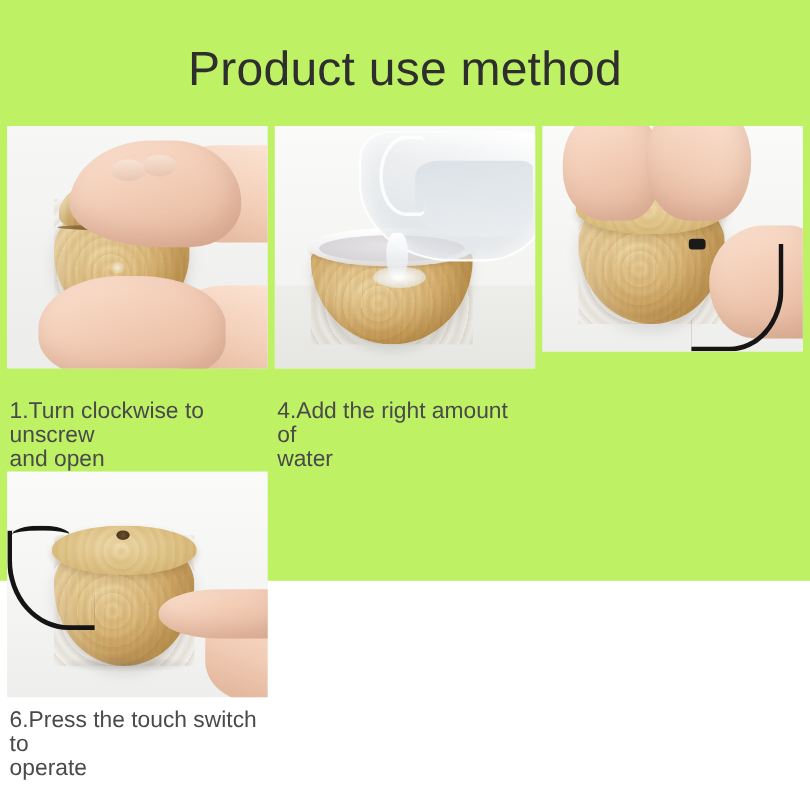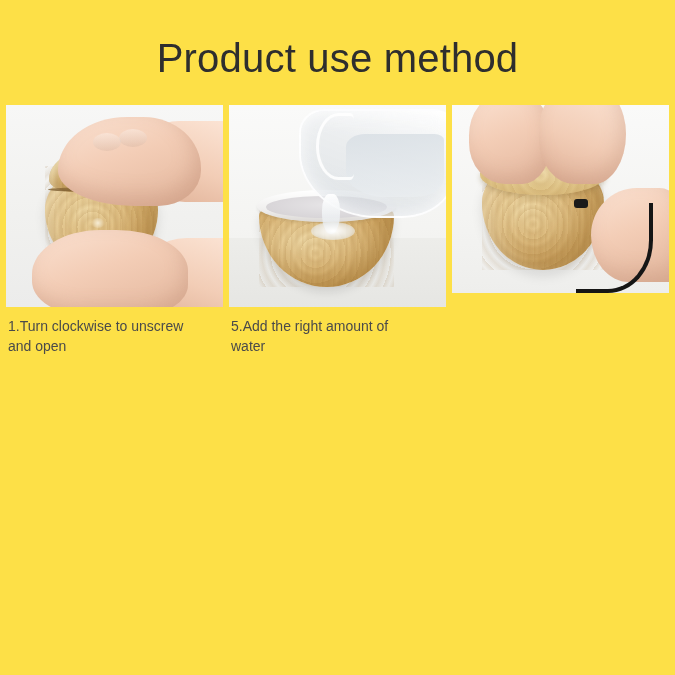--- a/index.html
+++ b/index.html
@@ -10,22 +10,22 @@
   body {
     width: 675px;
     height: 675px;
     font-family: "Liberation Sans", sans-serif;
     color: #3a3a3a;
     overflow: hidden;
   }
   .page {
     position: relative;
     width: 675px;
-    height: 675px;
-    background: #fde047;
+    height: 484px;
+    background: #bef264;
     box-sizing: border-box;
   }
   .page-title {
     text-align: center;
     font-size: 40px;
     font-weight: 400;
     color: #2e2e2e;
     letter-spacing: 0.2px;
     margin: 0;
     padding-top: 38px;
@@ -42,24 +42,24 @@
   .cell { display: block; }
   .photo {
     position: relative;
     width: 100%;
     height: 202px;
     overflow: hidden;
     background: #f2f2f0;
   }
   .cell.row2 .photo { height: 188px; }
   .caption {
-    font-size: 14px;
+    font-size: 19px;
     line-height: 20px;
     color: #4a4a4a;
-    padding: 9px 2px 0 2px;
+    padding: 26px 2px 0 2px;
     min-height: 48px;
     white-space: pre-line;
   }
   .cell.row2 .caption { padding-top: 10px; }
 
   
   .bg-studio {
     position: absolute; inset: 0;
     background:
       linear-gradient(180deg,#f7f7f6 0%,#f1f1ef 55%,#ececeb 100%);
@@ -469,21 +469,21 @@
         </div>
         <div class="p2-handle" style="left:40%;top:4%;width:16%;height:30%"></div>
         <div class="p2-bowl wood">
             <div class="rings"></div>
           </div>
         <div class="p2-rim"></div>
         <div class="p2-water"></div>
         <div class="p2-stream"></div>
         <div class="p2-splash"></div>
       </div>
-      <div class="caption">5.Add the right amount of
+      <div class="caption">4.Add the right amount of
    water</div>
     </div>
 
 
 
     <div class="cell row2">
       <div class="photo">
         <div class="bg-studio warm"></div>
         <div class="p5-ball wood">
             <div class="rings"></div>
@@ -491,15 +491,32 @@
         <div class="p5-lid"></div>
         <div class="p5-hole"></div>
         <div class="p5-hand-l skin"></div>
         <div class="p5-hand-r skin-2"></div>
         <div class="p5-cable"></div>
         <div class="p5-plug"></div>
         <div class="p5-hand-cable skin"></div>
       </div>
     </div>
 
+    <div class="cell row2">
+      <div class="photo">
+        <div class="bg-studio warm"></div>
+        <div class="p6-cable2"></div>
+        <div class="p6-cable"></div>
+        <div class="p6-shadow"></div>
+        <div class="p6-ball wood">
+            <div class="rings"></div>
+          </div>
+        <div class="p6-lid"></div>
+        <div class="p6-hole"></div>
+        <div class="p6-hand skin-2"></div>
+        <div class="p6-finger skin"></div>
+      </div>
+      <div class="caption">6.Press the touch switch to
+   operate</div>
+    </div>
 
   </div>
 </div>
 
 </body></html>

